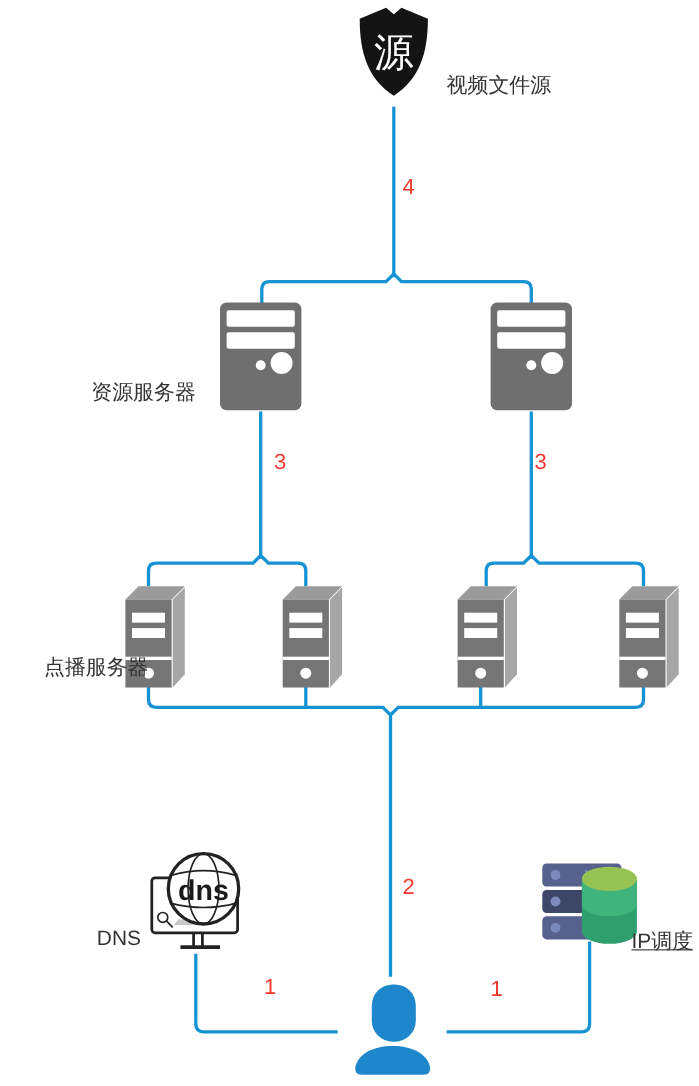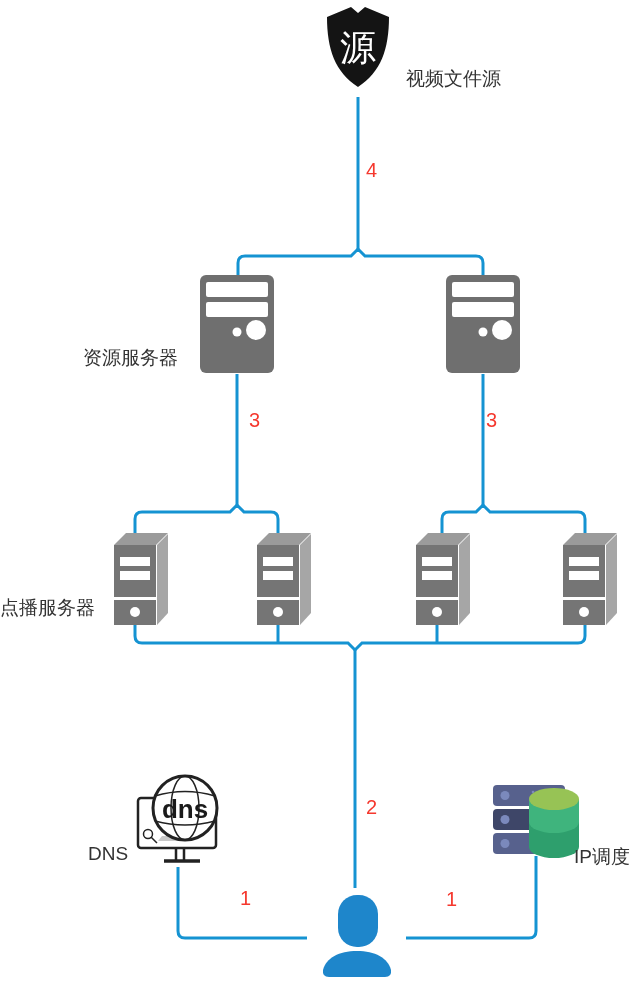--- a/index.html
+++ b/index.html
@@ -133,25 +133,25 @@
     <g transform="translate(315,893)" fill="#1E86CB">
       <rect x="23" y="2" width="40" height="52" rx="19"></rect>
       <path d="M14,84 Q7,84 8,77 C11,65 24,58 42,58 C60,58 73,65 76,77 Q77,84 70,84 Z"></path>
     </g>
   </svg>
 
   <div class="label" style="left:406px;top:33px;">视频文件源</div>
 
   <div class="label" style="left:83px;top:312px;">资源服务器</div>
 
-  <div class="label" style="left:0px;top:562px;">点播服务器</div>
+  <div class="label" style="left:0px;top:562px;padding-left:40px;">点播服务器</div>
 
   <div class="label" style="left:88px;top:808px;">DNS</div>
 
-  <div class="label" style="left:574px;top:811px;">IP调度</div>
+  <div class="label" style="left:574px;top:811px;text-decoration:underline;">IP调度</div>
 
   <div class="step" style="left:366px;top:160px;">4</div>
   <div class="step" style="left:249px;top:410px;">3</div>
   <div class="step" style="left:486px;top:410px;">3</div>
   <div class="step" style="left:366px;top:797px;">2</div>
   <div class="step" style="left:240px;top:888px;">1</div>
   <div class="step" style="left:446px;top:889px;">1</div>
 </div>
 
 </body></html>

